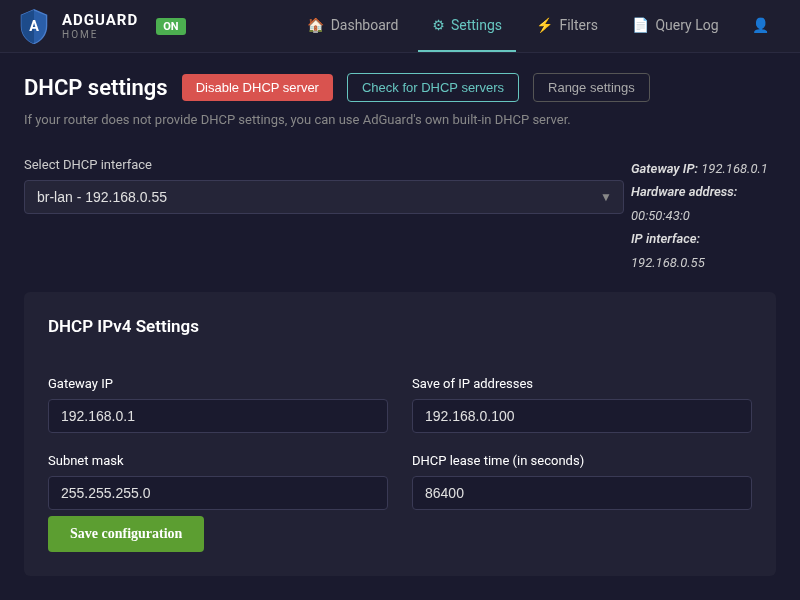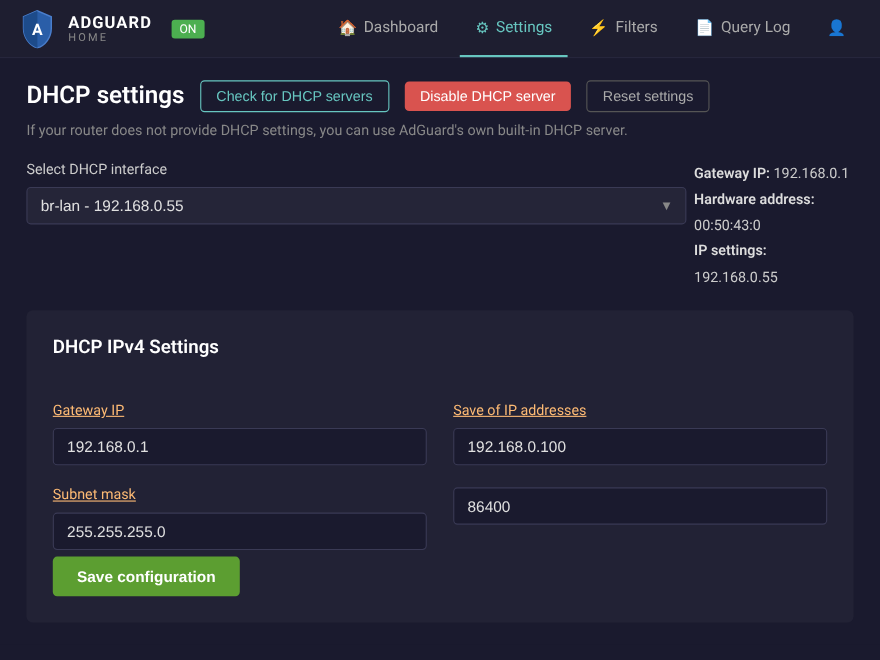--- a/index.html
+++ b/index.html
@@ -44,21 +44,21 @@
     }
     .brand-sub {
       font-size: 10px;
       color: #888;
       letter-spacing: 2px;
     }
     .status-badge {
       background: #4caf50;
       color: #fff;
       font-size: 11px;
-      font-weight: 400;
+      font-weight: 700;
       padding: 2px 7px;
       border-radius: 3px;
       margin-left: 8px;
     }
     .nav-links {
       display: flex;
       align-items: center;
       gap: 6px;
       height: 100%;
     }
@@ -119,21 +119,21 @@
     }
     .btn-outline-secondary {
       background: transparent;
       color: #aaa;
       border: 1px solid #555;
     }
 
     .subtitle {
       font-size: 13px;
       color: #888;
-      margin-bottom: 20px;
+      margin-bottom: 30px;
     }
 
     
     .interface-section {
       display: flex;
       align-items: flex-start;
       gap: 7px;
       margin-bottom: 18px;
     }
     .interface-left {
@@ -169,20 +169,21 @@
       transform: translateY(-50%);
       color: #888;
       pointer-events: none;
       font-size: 12px;
     }
 
     .info-block {
       font-size: 13px;
       color: #ccc;
       line-height: 1.8;
+      font-style: italic;
     }
     .info-label {
       font-weight: 600;
       color: #ddd;
     }
 
     
     .card {
       background: #222235;
       border-radius: 6px;
@@ -201,22 +202,21 @@
       grid-template-columns: 1fr 1fr;
       gap: 20px 24px;
     }
     .form-group {
       display: flex;
       flex-direction: column;
       gap: 8px;
     }
     .form-label {
       font-size: 13px;
-      color: #fdba74;
-      text-decoration: underline;
+      color: #ffffff;
     }
     .form-control {
       background: #1a1a2e;
       border: 1px solid #3a3a55;
       color: #e0e0e0;
       font-size: 14px;
       padding: 8px 12px;
       border-radius: 4px;
       outline: none;
       width: 100%;
@@ -272,23 +272,23 @@
     <a class="nav-item">
       <span class="nav-icon">👤</span>
     </a>
   </div>
 </nav>
 
 <div class="main">
 
   <div class="page-title-row">
     <h1 class="page-title">DHCP settings</h1>
+    <button class="btn btn-danger">Disable DHCP server</button>
     <button class="btn btn-outline">Check for DHCP servers</button>
-    <button class="btn btn-danger">Disable DHCP server</button>
-    <button class="btn btn-outline-secondary">Reset settings</button>
+    <button class="btn btn-outline-secondary">Range settings</button>
   </div>
 
   <p class="subtitle">If your router does not provide DHCP settings, you can use AdGuard's own built-in DHCP server.</p>
 
   <div class="interface-section">
     <div class="interface-left">
       <div class="label">Select DHCP interface</div>
       <div class="select-wrapper">
         <select class="select-control">
           <option>br-lan - 192.168.0.55</option>
@@ -300,21 +300,21 @@
       <div class="info-block">
         <div>
           <span class="info-label">Gateway IP:</span>
           <span>192.168.0.1</span>
         </div>
         <div>
           <span class="info-label">Hardware address:</span>
           <span>00:50:43:0</span>
         </div>
         <div>
-          <span class="info-label">IP settings:</span>
+          <span class="info-label">IP interface:</span>
           <span>192.168.0.55</span>
         </div>
       </div>
     </div>
   </div>
 
   <div class="card">
     <div class="card-title">DHCP IPv4 Settings</div>
     <div class="form-grid">
 
@@ -327,21 +327,22 @@
         <label class="form-label">Save of IP addresses</label>
         <input class="form-control" type="text" value="192.168.0.100" style="">
       </div>
 
       <div class="form-group">
         <label class="form-label">Subnet mask</label>
         <input class="form-control" type="text" value="255.255.255.0" style="">
       </div>
 
       <div class="form-group">
+        <label class="form-label">DHCP lease time (in seconds)</label>
         <input class="form-control" type="text" value="86400" style="">
       </div>
     </div>
 
     
-    <button class="save-btn" style="">Save configuration</button>
+    <button class="save-btn" style="font-family:Liberation Serif, serif;">Save configuration</button>
   </div>
 
 </div>
 
 </body></html>

